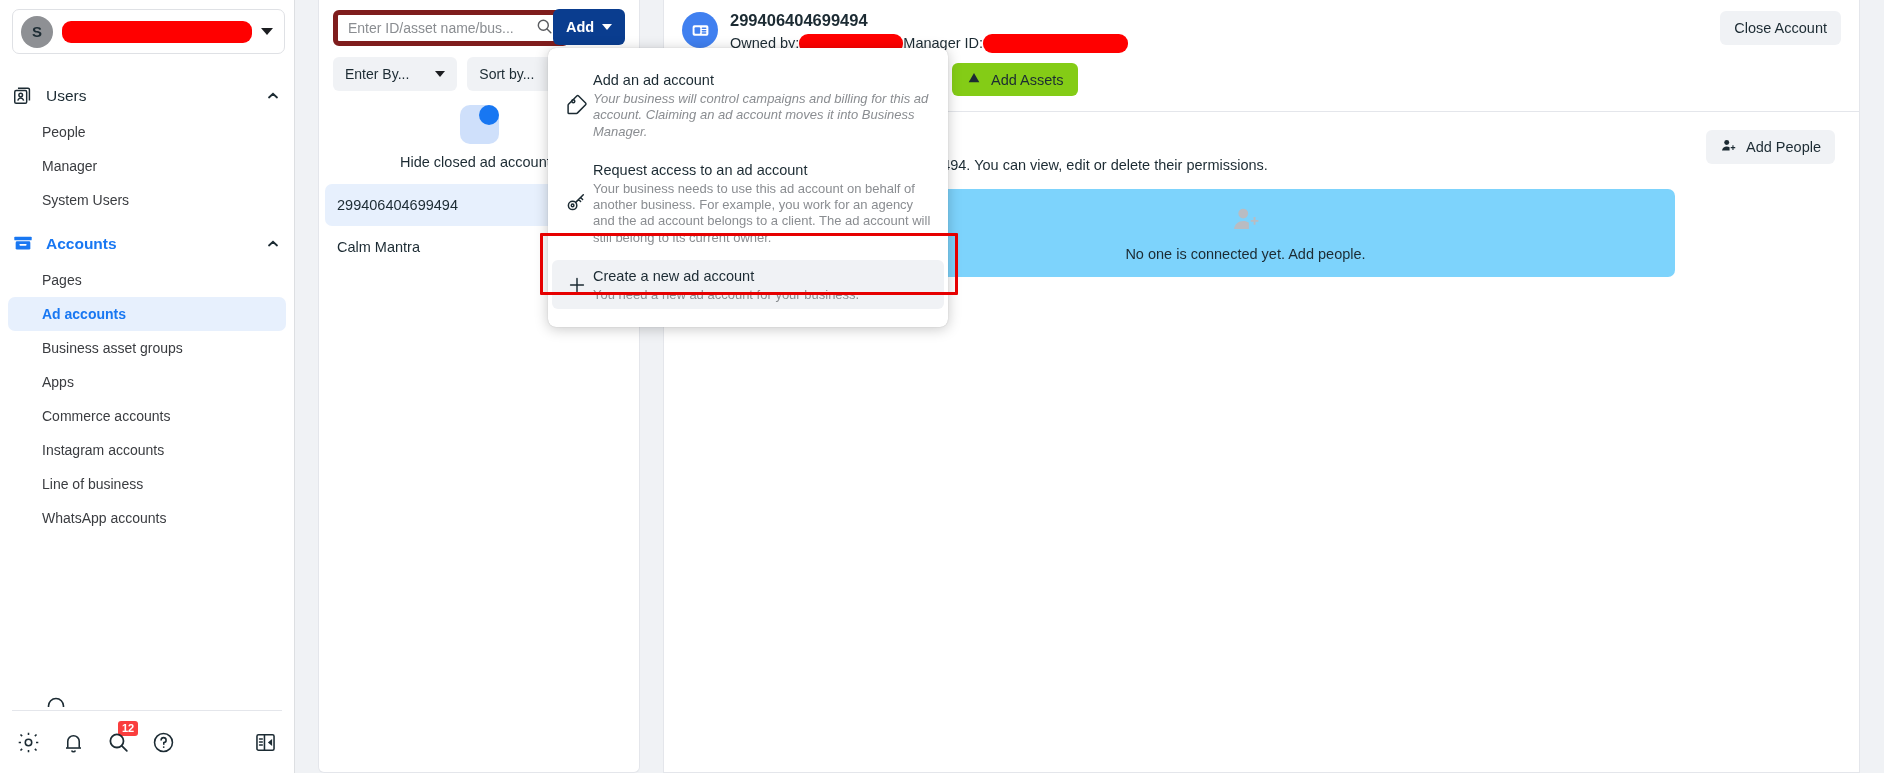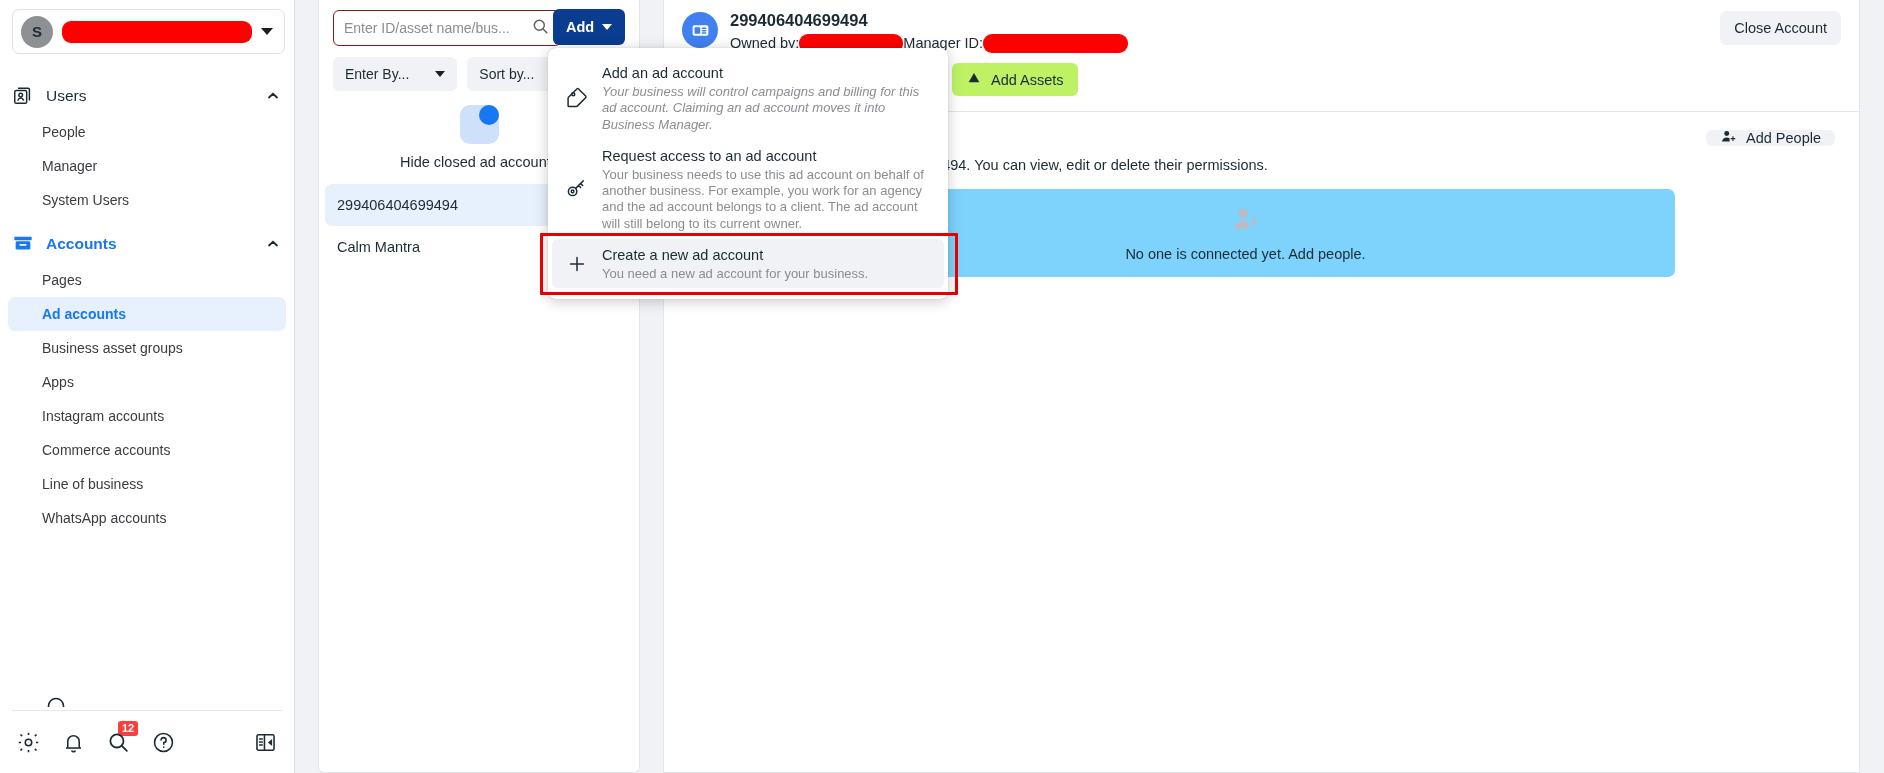--- a/index.html
+++ b/index.html
@@ -81,21 +81,21 @@
 
   
   .mid-wrap { position: relative; flex: 0 0 345px; width: 345px; background: #f0f2f5; }
   .mid-col {
     position: absolute; left: 23px; top: 0; width: 322px; height: 773px;
     background: #ffffff; border: 1px solid #e4e6eb; border-top: none;
     border-radius: 0 0 6px 6px;
   }
   .search-row { padding: 10px 14px 0 14px; display: flex; align-items: center; gap: 10px; }
   .search-box {
-    flex: 1; height: 36px; border: 1px solid #7f1d1d; border-radius: 6px;
+    flex: 1; height: 36px; border: 5px solid #7f1d1d; border-radius: 6px;
     display: flex; align-items: center; padding: 0 10px; gap: 6px; background: #fff;
   }
   .search-box input {
     flex: 1; border: none; outline: none; font-size: 14px; color: #1c2b33;
     font-family: "Liberation Sans", sans-serif; background: transparent;
   }
   .search-box input::placeholder { color: #8a8d91; }
 
   .filter-row { padding: 11px 14px 0 14px; display: flex; gap: 10px; }
   .pill {
@@ -151,31 +151,31 @@
 
   .close-acct-btn {
     background: #f0f2f5; border: none; border-radius: 6px;
     height: 34px; padding: 0 14px; font-size: 14.5px; color: #1c2b33;
     font-family: "Liberation Sans", sans-serif; cursor: pointer;
     position: absolute; right: 18px; top: 11px;
   }
 
   .asset-btn-row { padding: 10px 18px 0 0; display: flex; }
   .grey-btn {
-    background: #bef264; border: none; border-radius: 6px; height: 33px;
+    background: #84cc16; border: none; border-radius: 6px; height: 33px;
     padding: 0 14px; display: flex; align-items: center; gap: 9px;
     font-size: 14.5px; color: #1c2b33; cursor: pointer;
     font-family: "Liberation Sans", sans-serif;
   }
   .hdr-divider { height: 1px; background: #e4e6eb; margin-top: 15px; }
 
   .people-section { padding: 18px 24px 0 24px; position: relative; }
   .add-people-btn {
     position: absolute; right: 24px; top: 18px;
-    background: #f0f2f5; border: none; border-radius: 6px; height: 16px;
+    background: #f0f2f5; border: none; border-radius: 6px; height: 34px;
     padding: 0 14px; display: flex; align-items: center; gap: 9px;
     font-size: 14.5px; color: #1c2b33; cursor: pointer;
     font-family: "Liberation Sans", sans-serif;
   }
   .people-desc {
     font-size: 14.5px; color: #1c2b33; line-height: 20px;
     padding-left: 130px; padding-top: 25px; padding-right: 330px;
   }
   .empty-state {
     margin-top: 14px; margin-left: 128px; margin-right: 160px;
@@ -197,21 +197,21 @@
     width: 0; height: 0; border-left: 5px solid transparent;
     border-right: 5px solid transparent; border-top: 6px solid #fff;
   }
 
   .dropdown {
     position: absolute; left: 548px; top: 48px; width: 400px;
     background: #ffffff; border-radius: 8px;
     box-shadow: 0 2px 14px rgba(0,0,0,0.22), 0 0 1px rgba(0,0,0,0.25);
     padding: 8px 0 10px 0; z-index: 40;
   }
-  .dd-item { display: flex; padding: 6px 12px; gap: 12px; cursor: pointer; border-radius: 6px; margin: 1px 4px; }
+  .dd-item { display: flex; padding: 6px 12px; gap: 3px; cursor: pointer; border-radius: 6px; margin: 8px 4px; }
   .dd-item.highlight { background: #f0f2f5; }
   .dd-ico { width: 26px; flex: 0 0 26px; display: flex; align-items: center; justify-content: center; }
   .dd-body { flex: 1; }
   .dd-title { font-size: 14.5px; color: #1c2b33; line-height: 20px; }
   .dd-desc { font-size: 13px; color: #8a8d91; line-height: 16.3px; margin-top: 1px; }
 
   .redbox {
     position: absolute; left: 540px; top: 233px; width: 418px; height: 62px;
     border: 3px solid #e60000; z-index: 50; pointer-events: none; border-radius: 1px;
   }
@@ -263,22 +263,22 @@
         <span class="chev">
           <svg viewBox="0 0 14 14" width="14" height="14" fill="none" stroke="#1c2b33" stroke-width="1.8" stroke-linecap="round">
               <path d="M3 8.5L7 4.8l4 3.7"></path>
             </svg>
         </span>
       </div>
       <div class="nav-item">Pages</div>
       <div class="nav-item selected">Ad accounts</div>
       <div class="nav-item">Business asset groups</div>
       <div class="nav-item">Apps</div>
+      <div class="nav-item">Commerce accounts</div>
       <div class="nav-item">Instagram accounts</div>
-      <div class="nav-item">Commerce accounts</div>
       <div class="nav-item">Line of business</div>
       <div class="nav-item">WhatsApp accounts</div>
     </div>
 
     <div class="sidebar-partial">
       <svg viewBox="0 0 20 20" width="20" height="20" fill="none" stroke="#1c2b33" stroke-width="1.6">
           <circle cx="10" cy="10" r="7.5"></circle>
         </svg>
     </div>
     <div class="sidebar-divider"></div>

